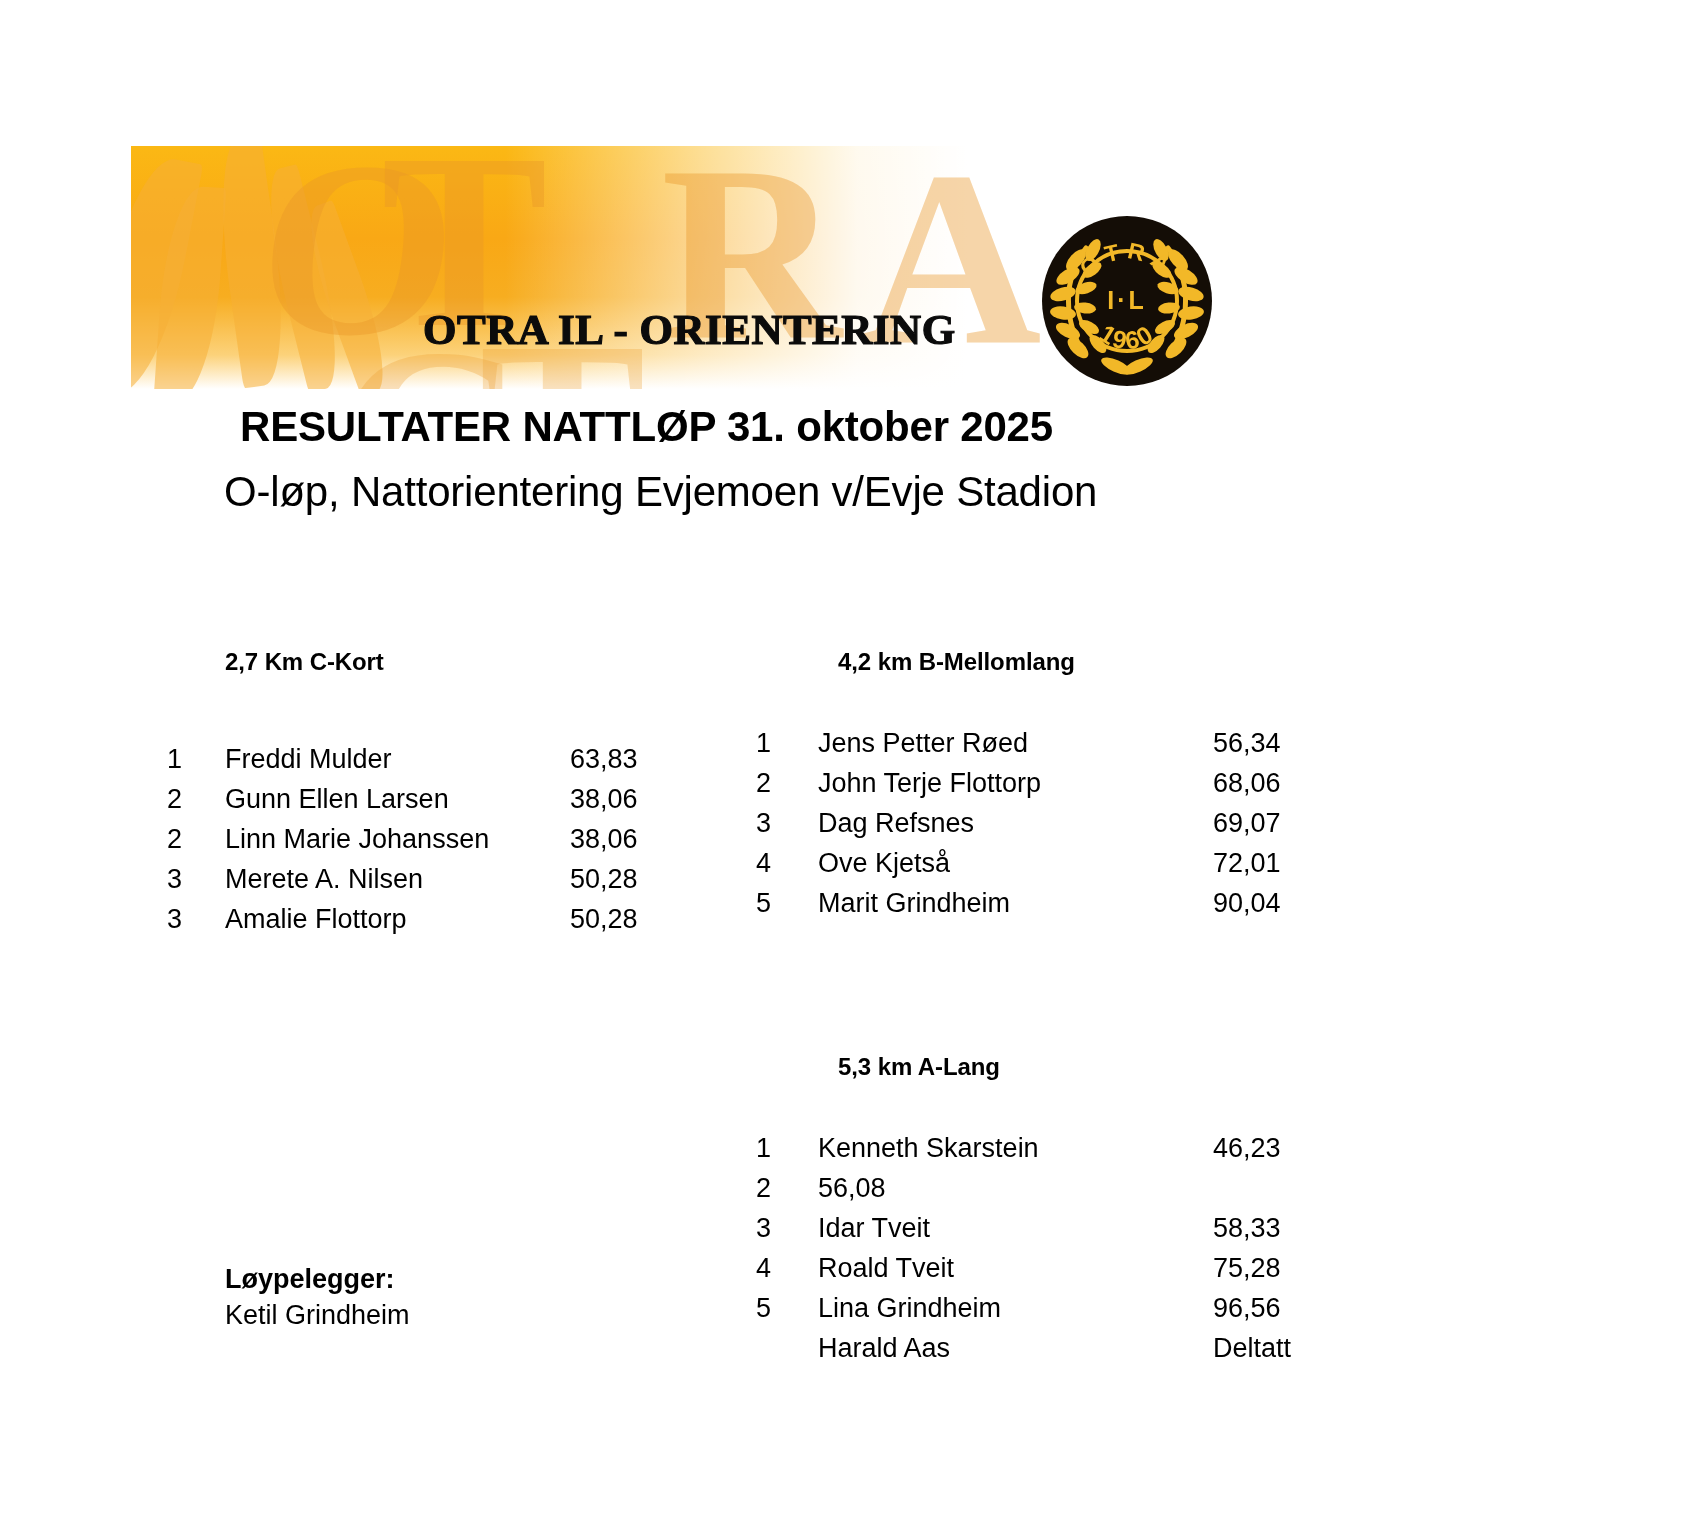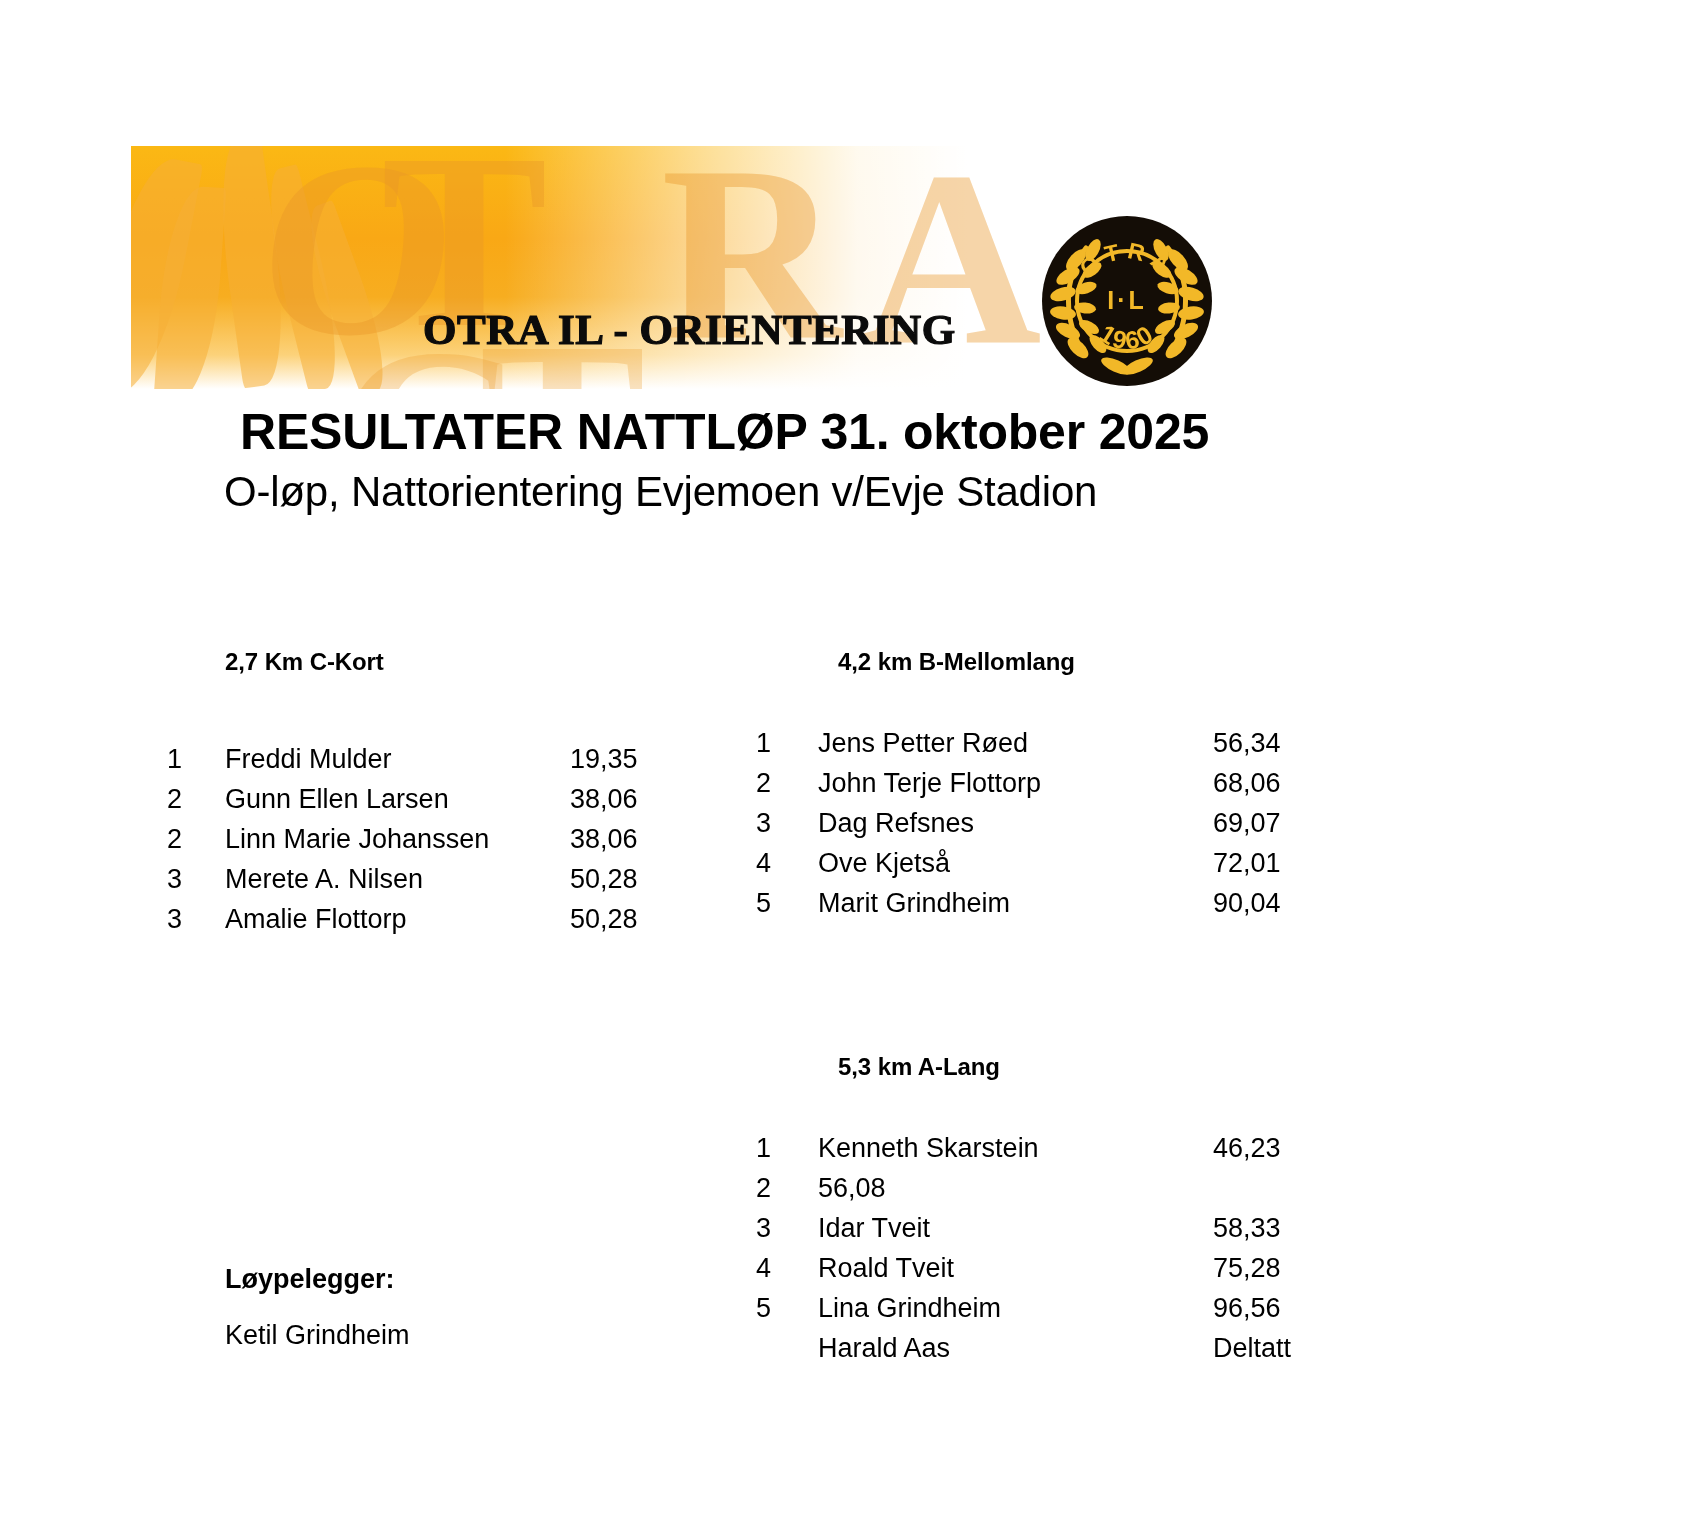--- a/index.html
+++ b/index.html
@@ -87,21 +87,21 @@
     width: 174px;
     height: 174px;
   }
   #logo svg { display: block; width: 174px; height: 174px; }
 
   
   #doc-title {
     position: absolute;
     left: 240px;
     top: 403px;
-    font-size: 50px;
+    font-size: 42px;
     font-weight: bold;
     font-stretch: condensed;
     letter-spacing: -0.2px;
     white-space: nowrap;
   }
   #doc-subtitle {
     position: absolute;
     left: 224px;
     top: 468px;
     font-size: 42px;
@@ -154,21 +154,21 @@
     left: 225px;
     top: 1264px;
   }
   #setter-label {
     font-size: 27px;
     font-weight: bold;
     font-stretch: condensed;
     white-space: nowrap;
   }
   #setter-name {
-    margin-top: 25px;
+    margin-top: 5px;
     font-size: 27px;
     white-space: nowrap;
     text-align: right;
   }
 </style>
 </head>
 <body>
 
 <div id="banner">
   <div class="leaf" id="leaf1"></div>
@@ -244,21 +244,21 @@
 
 <div id="doc-title">RESULTATER NATTLØP 31. oktober 2025</div>
 <div id="doc-subtitle">O-løp, Nattorientering Evjemoen v/Evje Stadion</div>
 
 <div class="section" id="sec-c">
   <div class="section-title">2,7 Km C-Kort</div>
   <div class="rows">
     <div class="row">
       <span class="rank">1</span>
       <span class="name">Freddi Mulder</span>
-      <span class="time">19,35</span>
+      <span class="time">63,83</span>
     </div>
     <div class="row">
       <span class="rank">2</span>
       <span class="name">Gunn Ellen Larsen</span>
       <span class="time">38,06</span>
     </div>
     <div class="row">
       <span class="rank">2</span>
       <span class="name">Linn Marie Johanssen</span>
       <span class="time">38,06</span>

